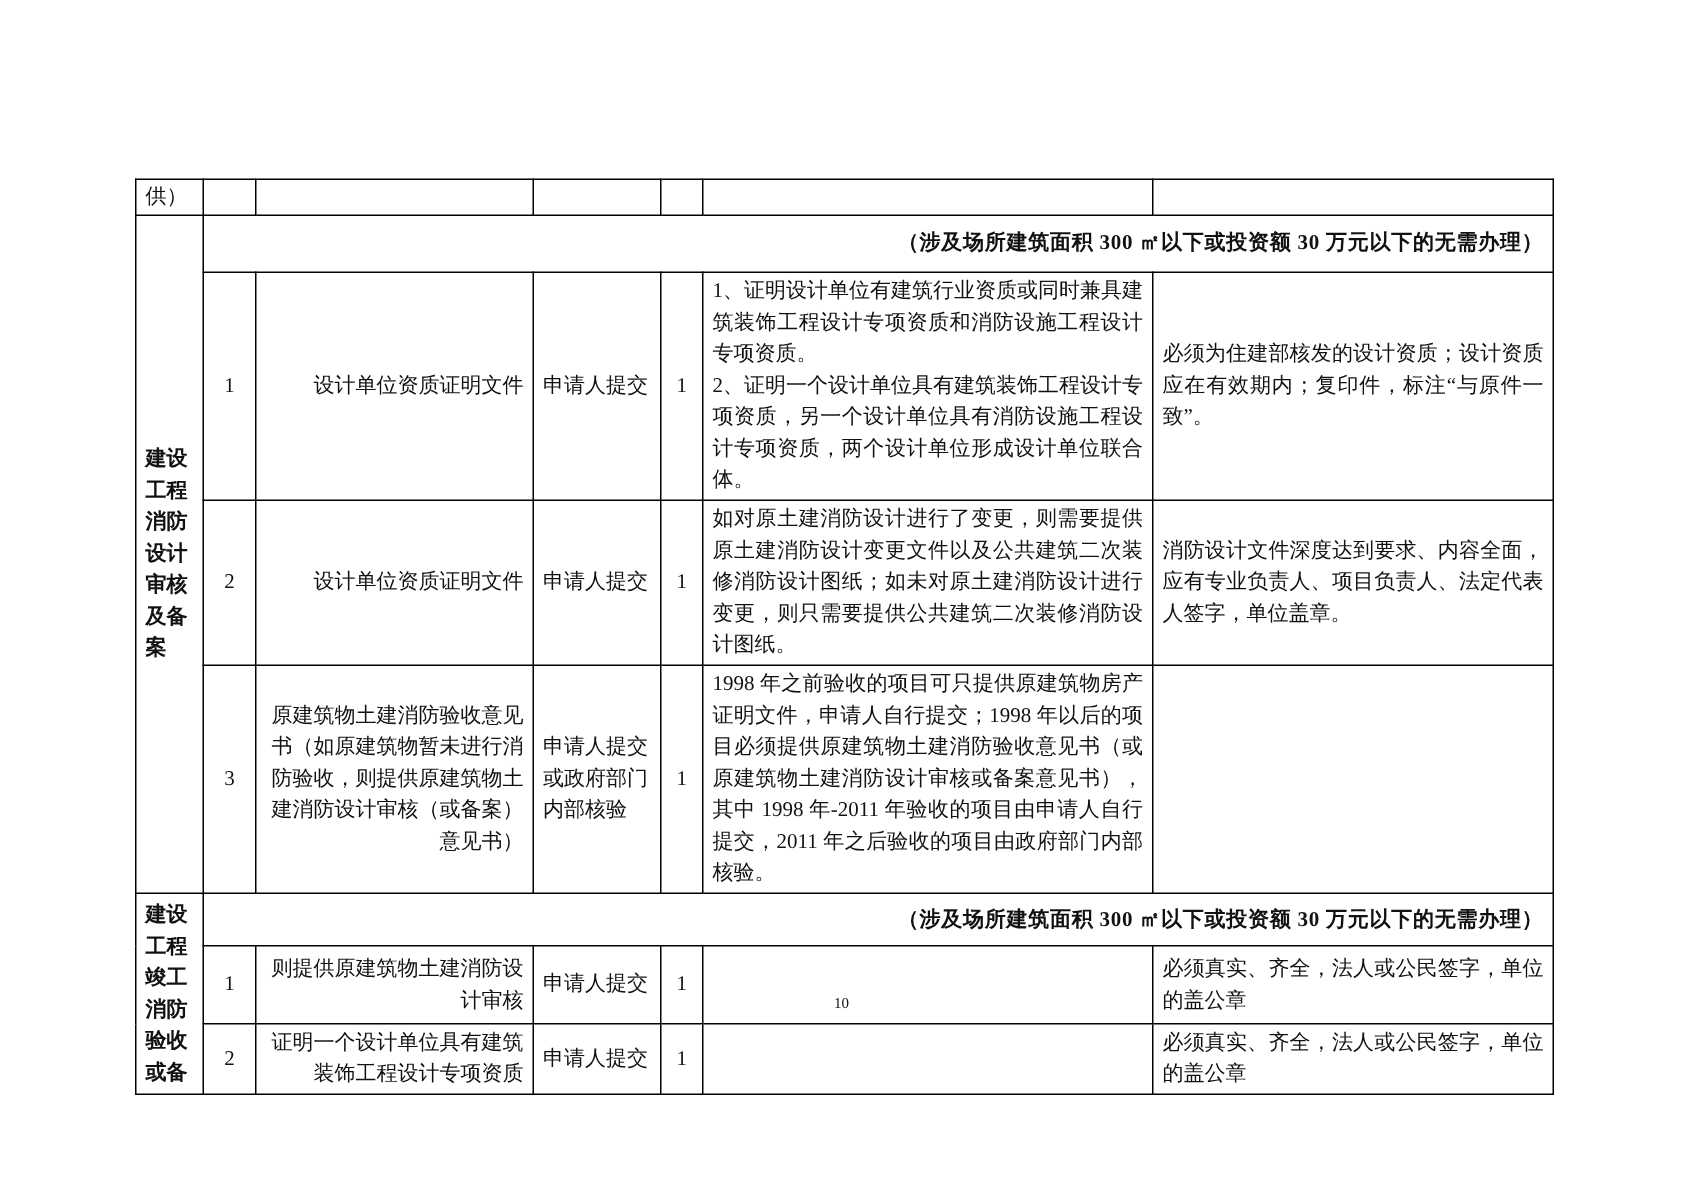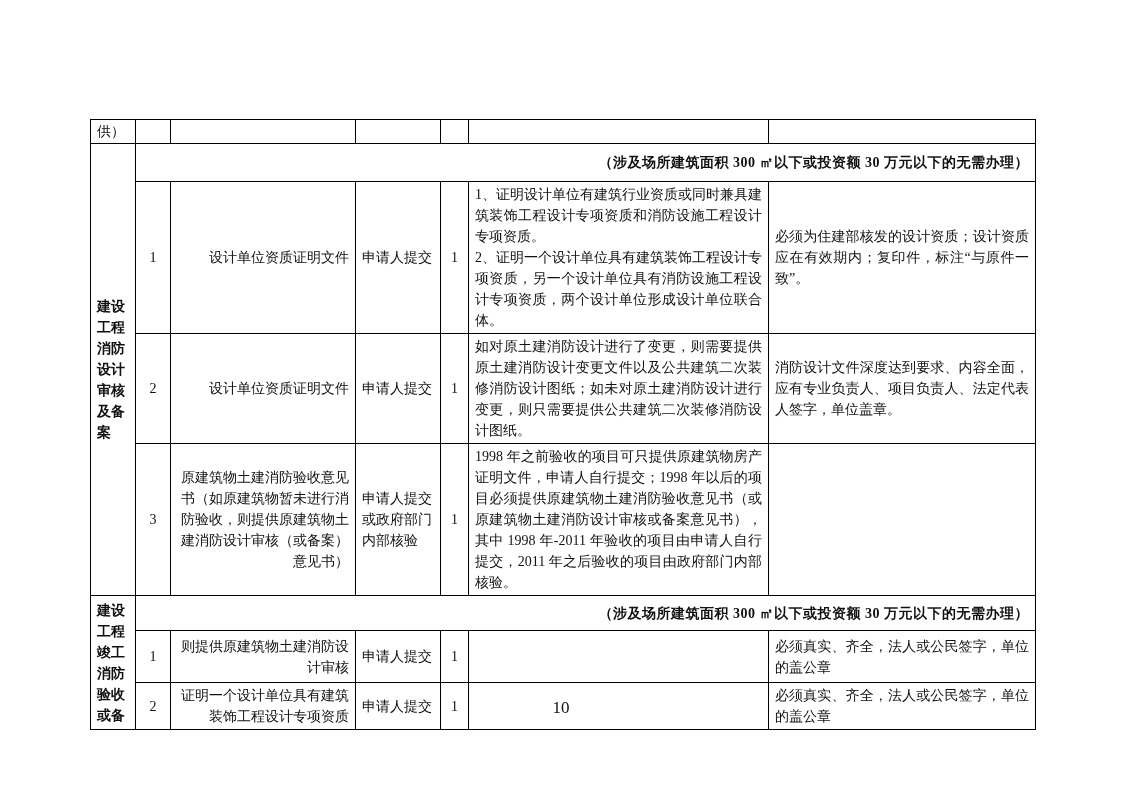--- a/index.html
+++ b/index.html
@@ -77,24 +77,24 @@
   }
   td.cell-continuation {
     font-size: 14px;
     text-align: left;
     padding: 1px 4px;
   }
   tr.row-thin td { padding-top: 1px; padding-bottom: 1px; }
   .page-number {
     position: absolute;
     left: 0;
-    top: 698px;
+    top: 664px;
     width: 1122px;
     text-align: center;
-    font-size: 17px;
+    font-size: 10px;
   }
 </style>
 </head>
 <body>
 
 <div class="page">
 
   <table class="doc-table">
     <colgroup>
       <col style="width:45px">

